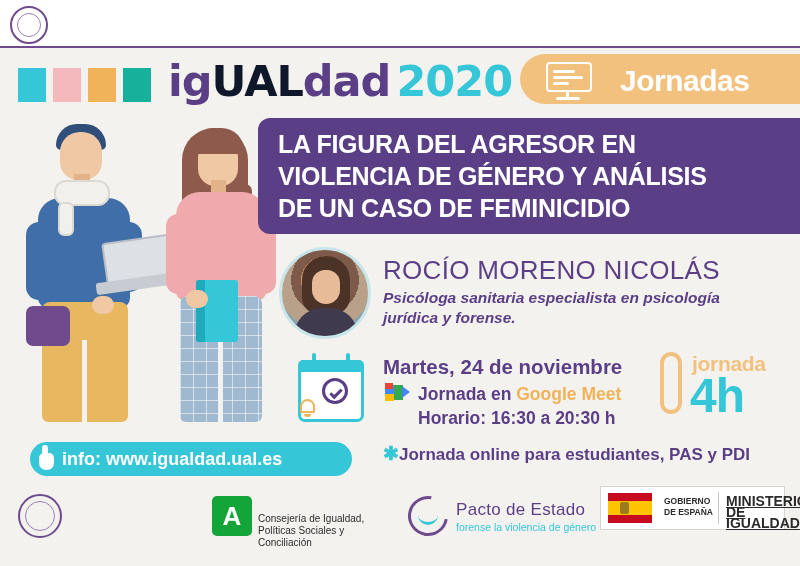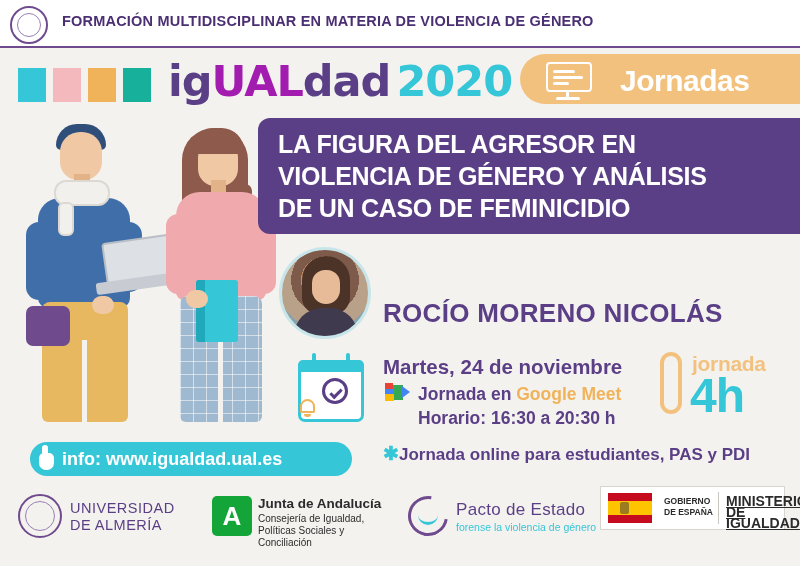--- a/index.html
+++ b/index.html
@@ -73,21 +73,21 @@
 
   .igualdad {
     position: absolute;
     left: 168px; top: 56px;
     font-size: 43px;
     font-weight: bold;
     letter-spacing: -1px;
     color: #5b3f86;
     font-family: "DejaVu Sans", sans-serif;
   }
-  .igualdad .ual { color: #a21caf; }
+  .igualdad .ual { color: #0f172a; }
   .igualdad .year {
     color: #35c6d8;
     font-size: 43px;
     margin-left: 6px;
   }
 
   .jornadas-tab {
     position: absolute;
     left: 520px; top: 54px;
     width: 290px; height: 50px;
@@ -187,24 +187,23 @@
     position: absolute;
     left: 12px; top: 58px;
     width: 64px; height: 40px;
     background: #3f3a4e;
     border-radius: 28px 28px 0 0;
   }
   .speaker-name {
     position: absolute;
     left: 383px; top: 255px;
     font-size: 26px;
-    font-weight: bold;
+    font-weight: normal;
     color: #5b3f86;
     letter-spacing: 0.3px;
-    margin-top: 43px;
   }
   .speaker-role {
     position: absolute;
     left: 383px; top: 288px;
     width: 400px;
     font-size: 15.5px;
     font-style: italic;
     font-weight: bold;
     color: #5b3f86;
     line-height: 20px;
@@ -601,21 +600,20 @@
     z-index: -1;
   }
 </style>
 </head>
 <body>
 
 <div id="poster">
 
   <div class="header-bar"></div>
   <div class="ual-seal"></div>
-  <div class="header-title">FORMACIÓN MULTIDISCIPLINAR EN MATERIA DE VIOLENCIA DE GÉNERO</div>
 
   <div class="squares">
     <div class="sq c1"></div>
     <div class="sq c2"></div>
     <div class="sq c3"></div>
     <div class="sq c4"></div>
   </div>
 
   <div class="igualdad"><span>ig</span><span class="ual">UAL</span><span>dad</span><span class="year">2020</span></div>
 
@@ -670,20 +668,24 @@
     <div>VIOLENCIA DE GÉNERO Y ANÁLISIS</div>
     <div>DE UN CASO DE FEMINICIDIO</div>
   </div>
 
   <div class="speaker-photo">
     <div class="hair"></div>
     <div class="face"></div>
     <div class="body"></div>
   </div>
   <div class="speaker-name">ROCÍO MORENO NICOLÁS</div>
+  <div class="speaker-role">
+    <div>Psicóloga sanitaria especialista en psicología</div>
+    <div>jurídica y forense.</div>
+  </div>
 
   <div class="calendar-icon">
     <div class="body"></div>
     <div class="hdr"></div>
     <div class="ring r1"></div>
     <div class="ring r2"></div>
     <div class="check-circle"></div>
     <div class="bell">
       <div class="b"></div>
       <div class="clap"></div>
@@ -715,27 +717,22 @@
 
   <div class="info-bar"></div>
   <div class="hand-icon">
     <div class="palm"></div>
     <div class="finger"></div>
   </div>
   <div class="info-text">info: www.igualdad.ual.es</div>
 
   <div class="footer">
     <div class="ual-logo-seal"></div>
-    <div class="ual-logo-text">
-      <div>UNIVERSIDAD</div>
-      <div>DE ALMERÍA</div>
-    </div>
 
     <div class="ja-mark"></div>
-    <div class="ja-title">Junta de Andalucía</div>
     <div class="ja-sub">
       <div>Consejería de Igualdad,</div>
       <div>Políticas Sociales y Conciliación</div>
     </div>
 
     <div class="pacto-ring">
       <div class="outer"></div>
       <div class="smile"></div>
     </div>
     <div class="pacto-title">Pacto de Estado</div>

